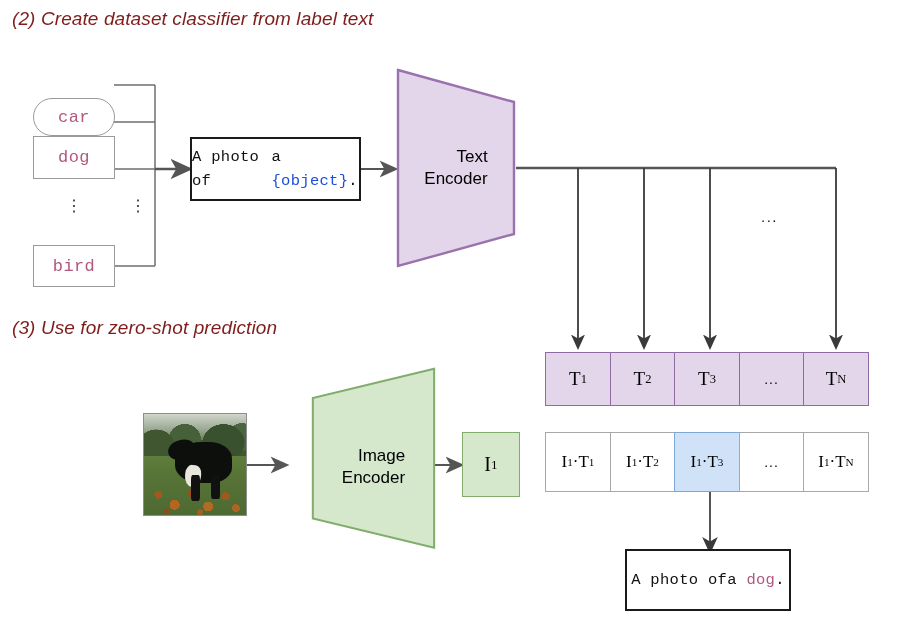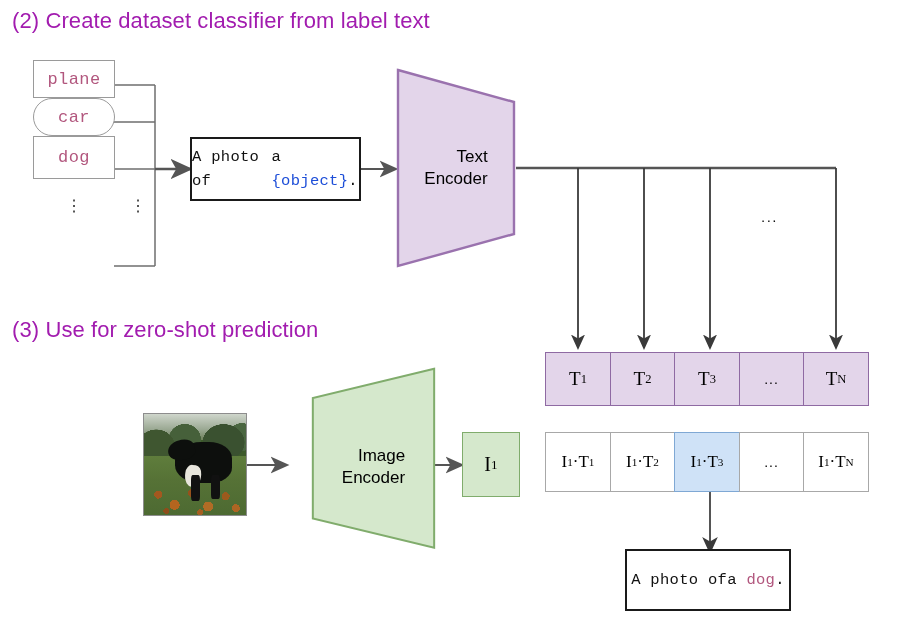--- a/index.html
+++ b/index.html
@@ -13,25 +13,26 @@
     position:relative;
     width:906px;
     height:624px;
     overflow:hidden;
     background:#fff;
   }
   .abs{position:absolute;}
 
   
   .heading{
-    font-size:22px;
+    font-size:19px;
     font-weight:400;
     letter-spacing:.1px;
-    color:#a21caf;
+    color:#7f1d1d;
     white-space:nowrap;
+    font-style:italic;
   }
 
   
   .label-box{
     box-sizing:border-box;
     border:1.6px solid #9a9a9a;
     background:#ffffff;
     display:flex;
     align-items:center;
     justify-content:center;
@@ -187,23 +188,23 @@
     <path d="M247,465 H287" stroke="#555" stroke-width="2.2" fill="none" marker-end="url(#arrHead)"></path>
 
     <path d="M424,465 H462" stroke="#555" stroke-width="2.2" fill="none" marker-end="url(#arrHead)"></path>
 
     <path d="M710,492 V552" stroke="#555" stroke-width="2" fill="none" marker-end="url(#arrHeadDk)"></path>
   </svg>
 
   <div class="abs heading" style="left:12px;top:8px;">(2) Create dataset classifier from label text</div>
   <div class="abs heading" style="left:12px;top:317px;">(3) Use for zero-shot prediction</div>
 
-  <div class="abs label-box" style="left:33px;top:60px;width:82px;height:38px;">plane</div>
   <div class="abs label-box" style="left:33px;top:98px;width:82px;height:38px;border-radius:19px;">car</div>
   <div class="abs label-box" style="left:33px;top:136px;width:82px;height:43px;">dog</div>
+  <div class="abs label-box" style="left:33px;top:245px;width:82px;height:42px;">bird</div>
 
   <div class="abs" style="left:66px;top:198px;font-size:16px;color:#333;line-height:1;">⋮</div>
   <div class="abs" style="left:130px;top:198px;font-size:16px;color:#333;line-height:1;">⋮</div>
 
   <div class="abs prompt-box" style="left:190px;top:137px;width:171px;height:64px;">
     <div>A photo of</div>
     <div><span>a </span><span class="slot">{object}</span><span>.</span></div>
   </div>
 
   <div class="abs encoder" style="left:396px;top:68px;width:120px;height:200px;">

